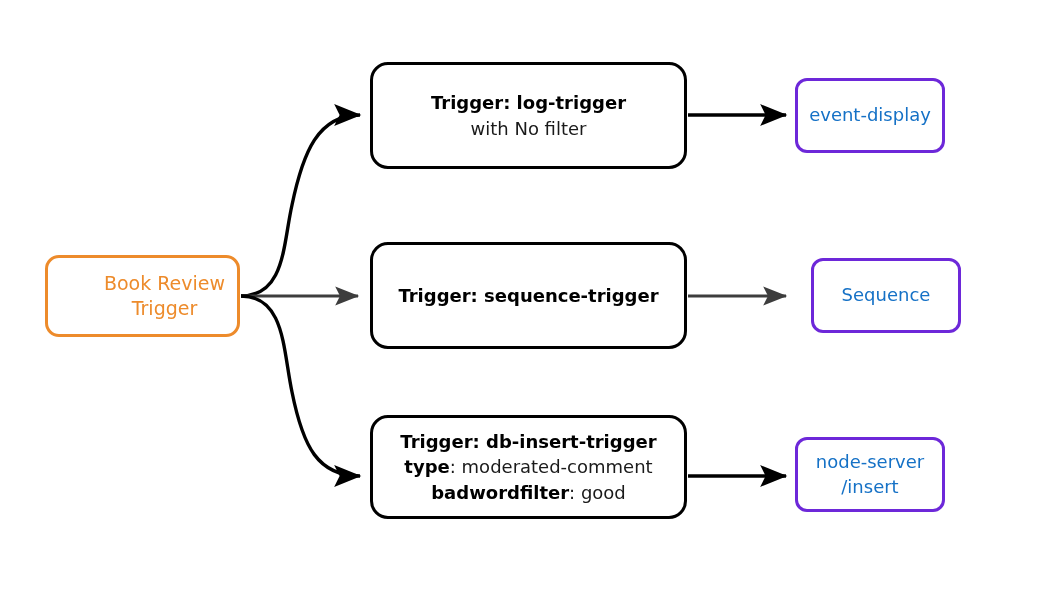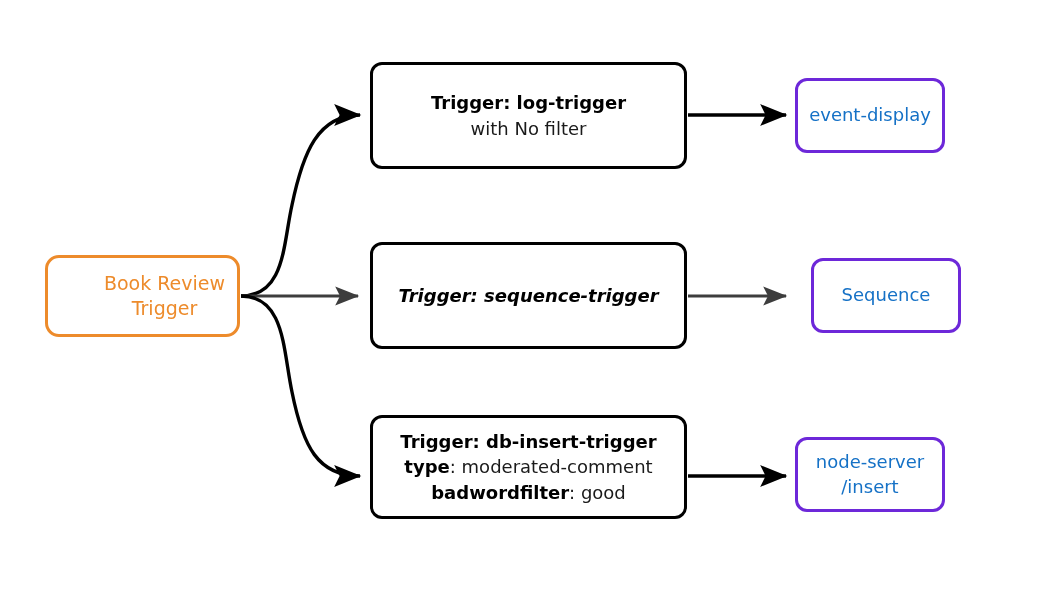--- a/index.html
+++ b/index.html
@@ -51,26 +51,26 @@
     color: #ed8b2b;
     font-size: 19px;
     padding-left: 44px;
   }
 
   
   .trigger-node {
     left: 370px;
     width: 317px;
     border: 3px solid #000000;
-    border-radius: 12px;
+    border-radius: 18px;
     color: #1a1a1a;
     font-size: 18px;
   }
   #node-trigger-log      { top: 62px;  height: 107px; }
-  #node-trigger-sequence { top: 242px; height: 107px; font-style: italic; }
+  #node-trigger-sequence { top: 242px; height: 107px; }
   #node-trigger-dbinsert { top: 415px; height: 104px; }
 
   .trigger-node .node-line { line-height: 1.42; }
   .trigger-node b { font-weight: 700; color: #000000; }
 
   
   .target-node {
     left: 795px;
     width: 150px;
     height: 75px;

